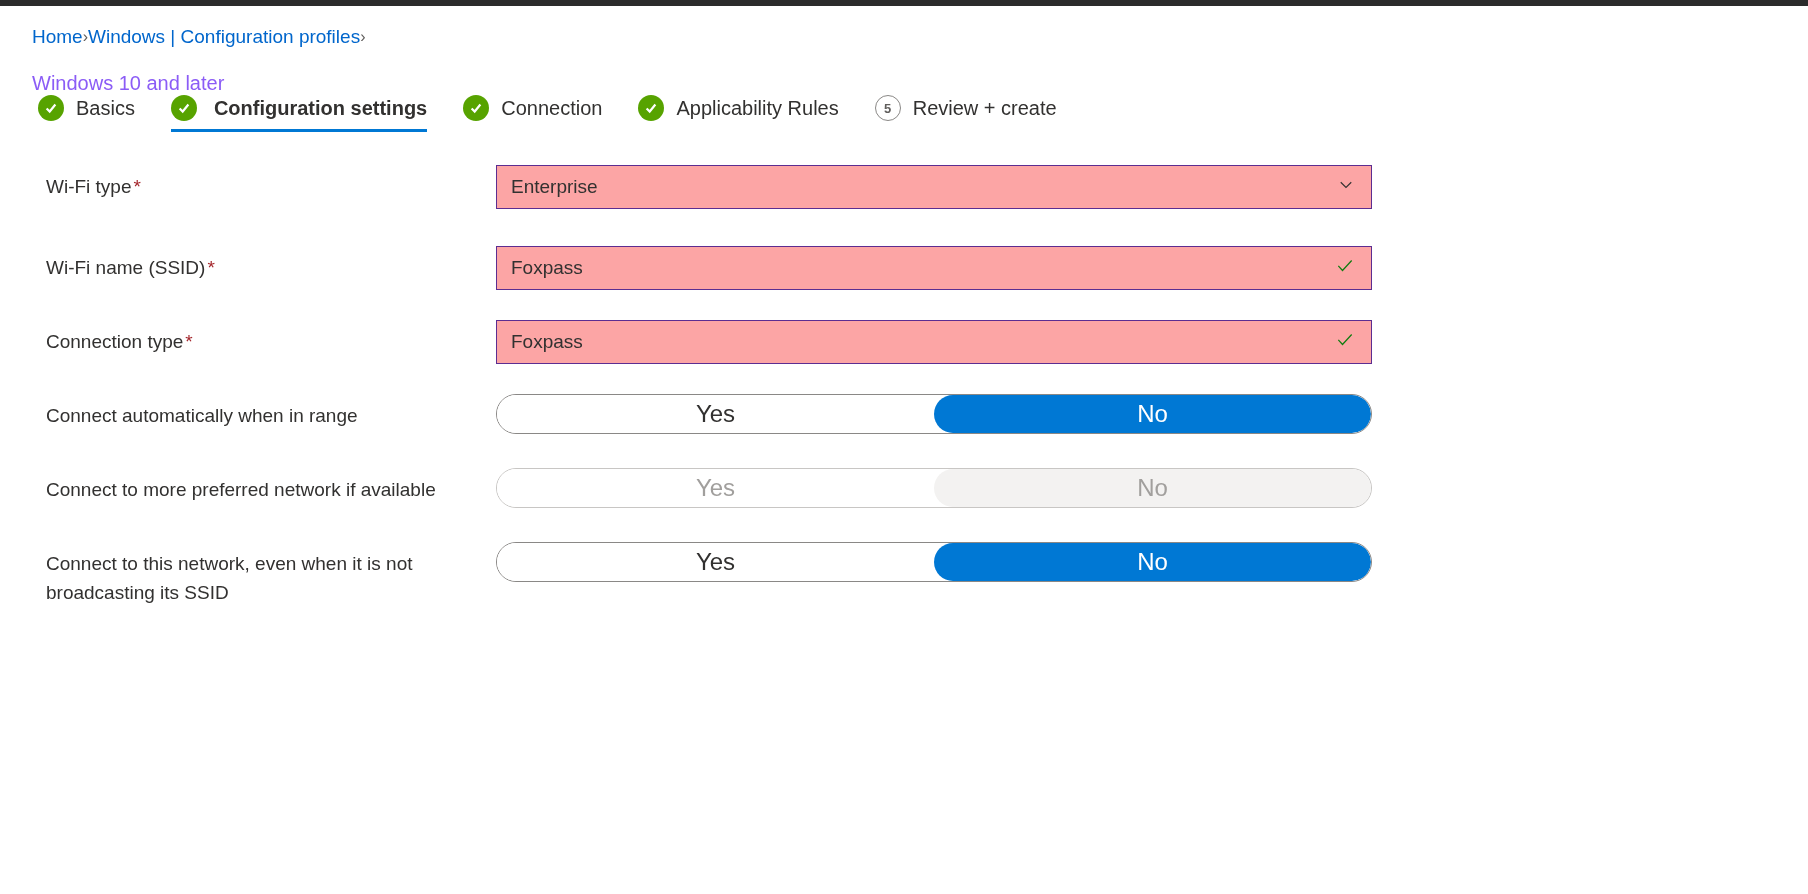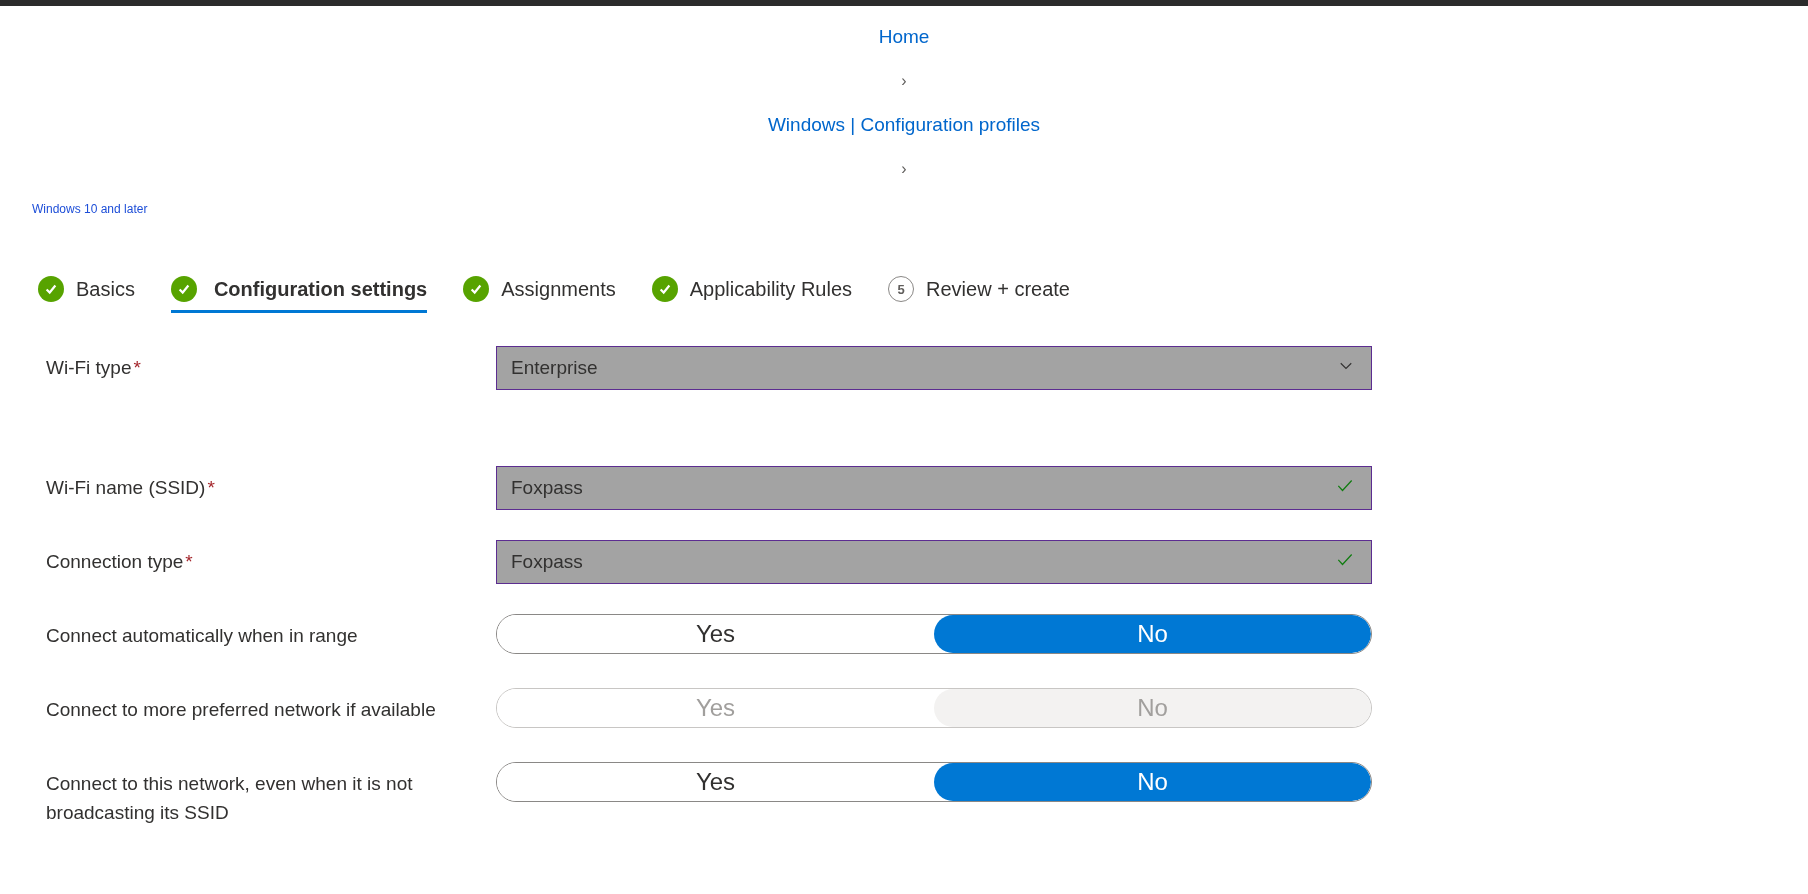--- a/index.html
+++ b/index.html
@@ -17,24 +17,23 @@
     .topbar {
       height: 6px;
       background: #2b2b2b;
     }
     .container {
       padding: 20px 32px;
     }
     .breadcrumb {
       display: flex;
       align-items: center;
-      gap: 24px;
+      gap: 0;
       font-size: 19px;
       margin-bottom: 24px;
-      flex-direction: column;
     }
     .breadcrumb a {
       color: #0066cc;
       text-decoration: none;
     }
     .breadcrumb .sep {
       color: #605e5c;
       font-size: 16px;
     }
     .page-header {
@@ -50,23 +49,22 @@
     }
     .more-actions {
       font-size: 22px;
       color: #605e5c;
       letter-spacing: 2px;
       position: relative;
       top: -6px;
       cursor: pointer;
     }
     .page-subtitle {
-      font-size: 12px;
-      color: #1d4ed8;
-      margin-bottom: 60px;
+      font-size: 20px;
+      color: #8b5cf6;
     }
     .steps {
       display: flex;
       align-items: flex-start;
       gap: 36px;
       margin-bottom: 34px;
       padding-left: 6px;
     }
     .step {
       display: flex;
@@ -121,21 +119,21 @@
       padding-left: 14px;
       max-width: 1340px;
     }
     .form-row {
       display: flex;
       align-items: flex-start;
       margin-bottom: 30px;
       min-height: 44px;
     }
     .form-row.first {
-      margin-bottom: 76px;
+      margin-bottom: 37px;
       justify-content: flex-end;
     }
     .form-label {
       width: 450px;
       padding-top: 8px;
       font-size: 19px;
       color: #323130;
       line-height: 1.5;
     }
     .form-label .req {
@@ -143,21 +141,21 @@
       margin-left: 2px;
     }
     .form-control {
       flex: 1;
       position: relative;
     }
     .select-field, .text-field {
       width: 100%;
       height: 44px;
       border: 1.5px solid #5c2d91;
-      background: #a3a3a3;
+      background: #fca5a5;
       font-size: 19px;
       color: #323130;
       padding: 0 44px 0 14px;
       display: flex;
       align-items: center;
       position: relative;
       cursor: pointer;
     }
     .text-field {
       cursor: text;
@@ -245,21 +243,21 @@
           </svg>
       </span>
       <span class="step-label">Configuration settings</span>
     </div>
     <div class="step">
       <span class="step-badge check">
         <svg class="check-svg" viewBox="0 0 16 16" fill="none" stroke="white" stroke-width="2.5">
             <polyline points="3,8.5 6.5,12 13,4"></polyline>
           </svg>
       </span>
-      <span class="step-label">Assignments</span>
+      <span class="step-label">Connection</span>
     </div>
     <div class="step">
       <span class="step-badge check">
         <svg class="check-svg" viewBox="0 0 16 16" fill="none" stroke="white" stroke-width="2.5">
             <polyline points="3,8.5 6.5,12 13,4"></polyline>
           </svg>
       </span>
       <span class="step-label">Applicability Rules</span>
     </div>
     <div class="step">

